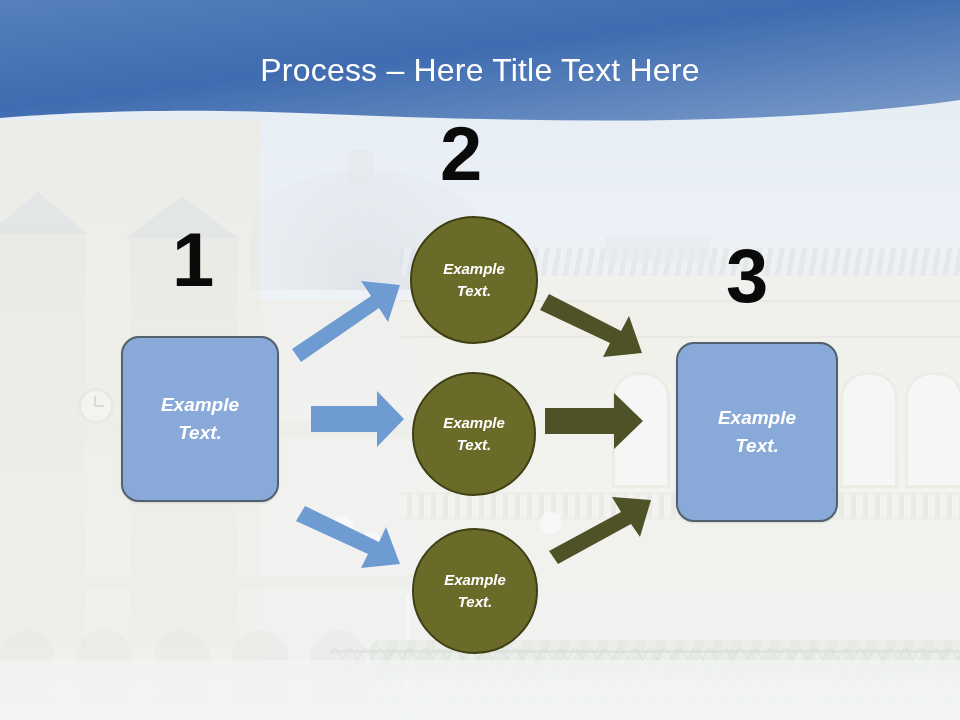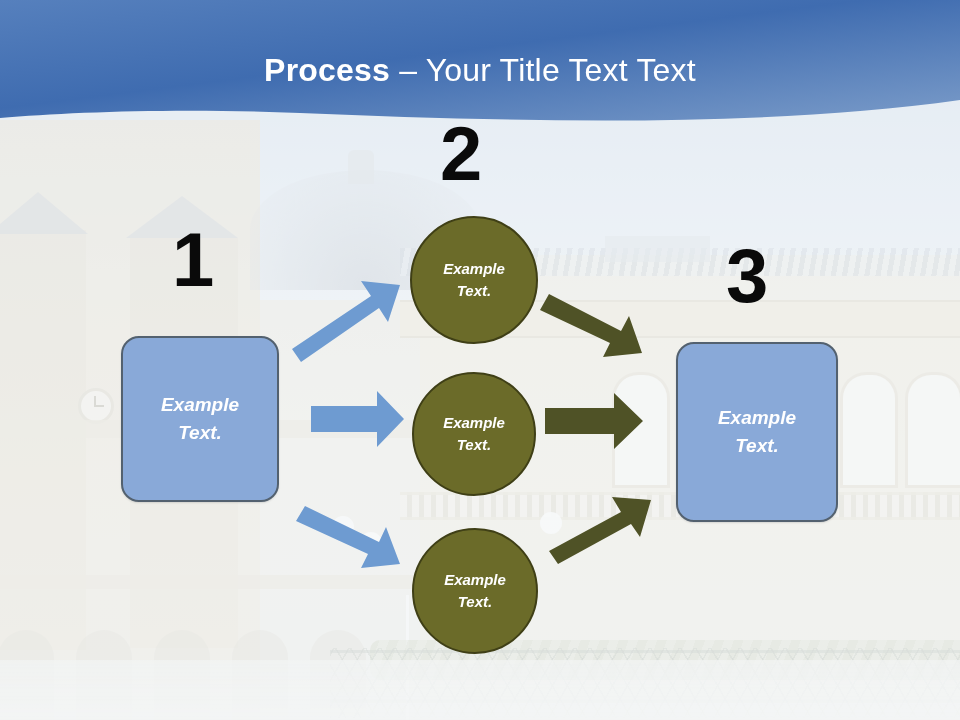--- a/index.html
+++ b/index.html
@@ -192,21 +192,21 @@
   .header svg { display: block; }
   .title {
     position: absolute;
     left: 0; right: 0; top: 52px;
     text-align: center;
     color: #ffffff;
     font-size: 32px;
     letter-spacing: .2px;
     white-space: nowrap;
   }
-  .title .strong { font-weight: bold; }
+  .title .strong { font-weight: normal; }
   .title .rest { font-weight: normal; }
 
   
   .numeral {
     position: absolute;
     color: #0a0a0a;
     font-weight: bold;
     font-size: 76px;
     line-height: 1;
   }
@@ -318,21 +318,21 @@
       <defs>
         <linearGradient id="hdrGrad" x1="0" y1="0" x2="1" y2="1">
           <stop offset="0%" stop-color="#5680bd"></stop>
           <stop offset="45%" stop-color="#3f6cb0"></stop>
           <stop offset="100%" stop-color="#7b9cc9"></stop>
         </linearGradient>
       </defs>
       <path d="M0,0 H960 V100 C760,128 520,122 300,113 C180,108 70,112 0,118 Z" fill="url(#hdrGrad)"></path>
     </svg>
     <div class="title">
-      <span class="strong">Process</span><span class="rest"> – Your Title Text Text</span>
+      <span class="strong">Process</span><span class="rest"> – Here Title Text Here</span>
     </div>
   </div>
 
   <div class="arrow-layer">
     <svg width="960" height="720" viewBox="0 0 960 720" xmlns="http://www.w3.org/2000/svg">
 
       <g>
         <path d="M292,349 L371,296 L361,281 L400,285 L388,322 L379,308 L301,362 Z" fill="#6e9bd1"></path>
       </g>
       <g>

